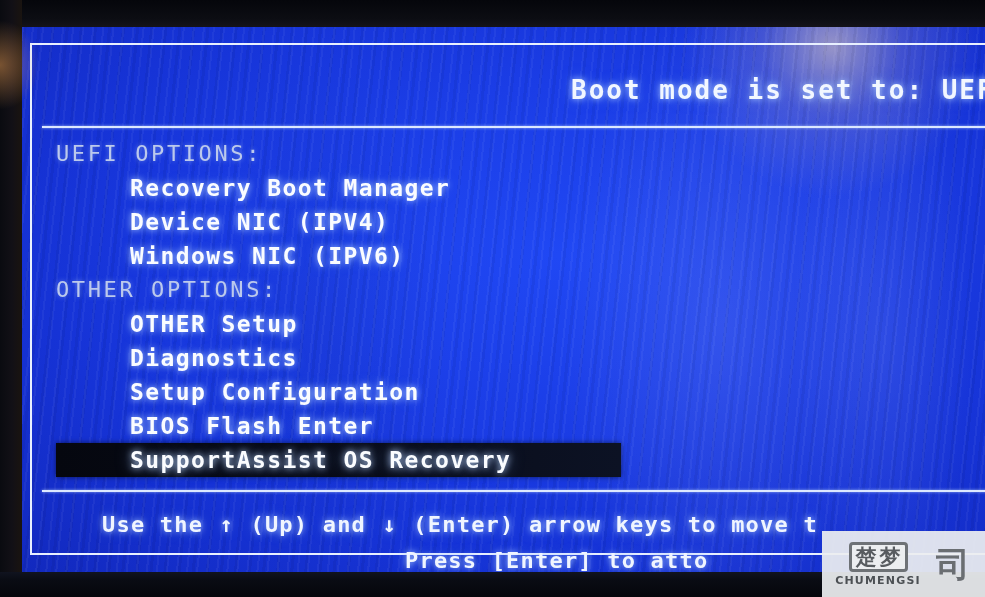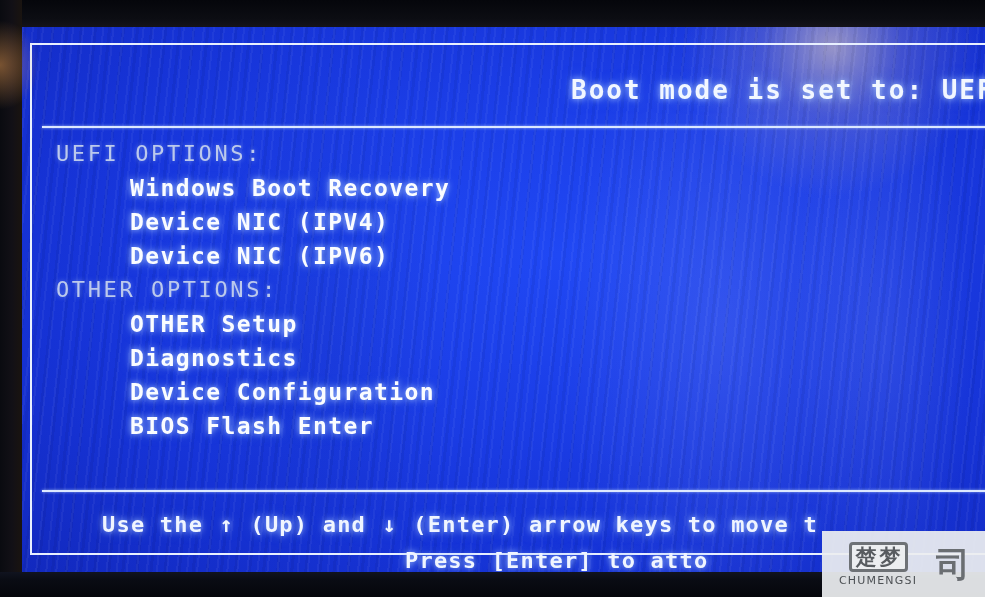--- a/index.html
+++ b/index.html
@@ -163,21 +163,21 @@
     display:flex; gap:3px;
     background:#eceef0;
   }
   .wm-cjk{
     font-family:"DejaVu Sans","Liberation Sans",sans-serif;
     font-size:21px; line-height:22px;
     color:#585c60; font-weight:bold;
   }
   #wm-name{
     font-family:"DejaVu Sans","Liberation Sans",sans-serif;
-    font-size:11px; font-weight:normal;
+    font-size:11px; font-weight:bold;
     letter-spacing:1.2px;
     color:#4c5054;
     margin-top:2px;
   }
   #wm-right{
     font-family:"DejaVu Sans","Liberation Sans",sans-serif;
     font-size:34px; font-weight:bold;
     color:#6a6e72;
     margin-left:6px;
     line-height:40px;
@@ -197,42 +197,45 @@
       <div class="hline" id="sep-top"></div>
       <div class="hline" id="sep-bottom"></div>
 
       <div id="header-text">Boot mode is set to: UEFI;</div>
 
       <div id="menu-body">
 
         <div class="section-title">UEFI OPTIONS:</div>
 
         <div class="menu-item">
-          <span class="label">Windows Boot Recovery</span>
+          <span class="label">Recovery Boot Manager</span>
         </div>
         <div class="menu-item">
           <span class="label">Device NIC (IPV4)</span>
         </div>
         <div class="menu-item">
-          <span class="label">Device NIC (IPV6)</span>
+          <span class="label">Windows NIC (IPV6)</span>
         </div>
 
         <div class="section-title">OTHER OPTIONS:</div>
 
         <div class="menu-item">
           <span class="label">OTHER Setup</span>
         </div>
         <div class="menu-item">
           <span class="label">Diagnostics</span>
         </div>
         <div class="menu-item">
-          <span class="label">Device Configuration</span>
+          <span class="label">Setup Configuration</span>
         </div>
         <div class="menu-item">
           <span class="label">BIOS Flash Enter</span>
+        </div>
+        <div class="menu-item selected">
+          <span class="label">SupportAssist OS Recovery</span>
         </div>
 
       </div>
 
       <div id="footer">
         <div class="footer-line" id="footer-line-1"><span>Use the </span><span class="arrow-glyph">↑</span><span> (Up) and </span><span class="arrow-glyph">↓</span><span> (Enter) arrow keys to move t</span></div>
         <div class="footer-line" id="footer-line-2">Press [Enter] to atto  </div>
       </div>
 
     </div>

